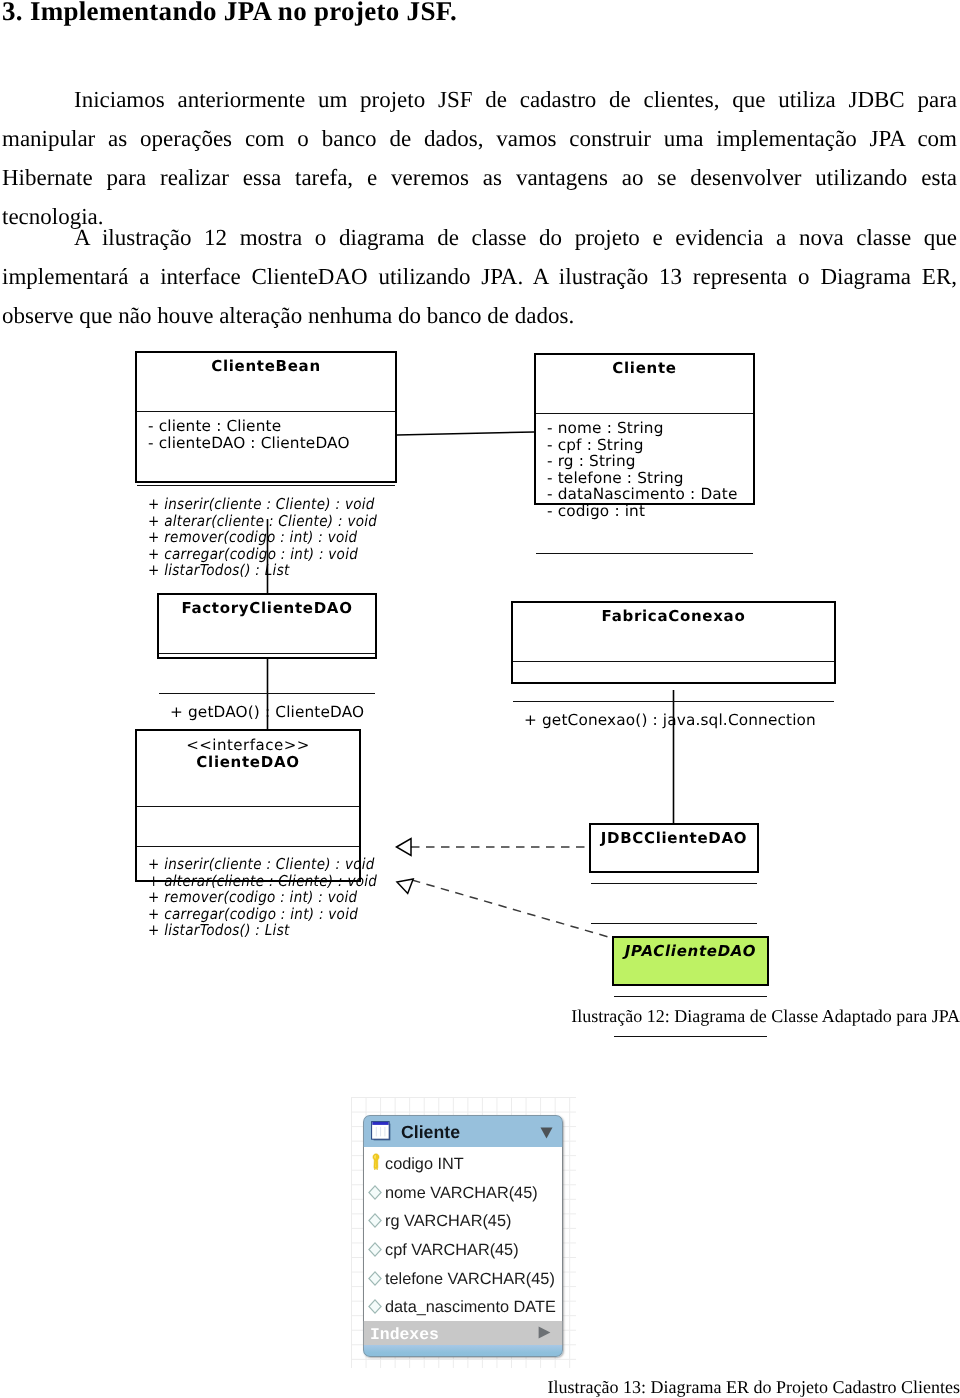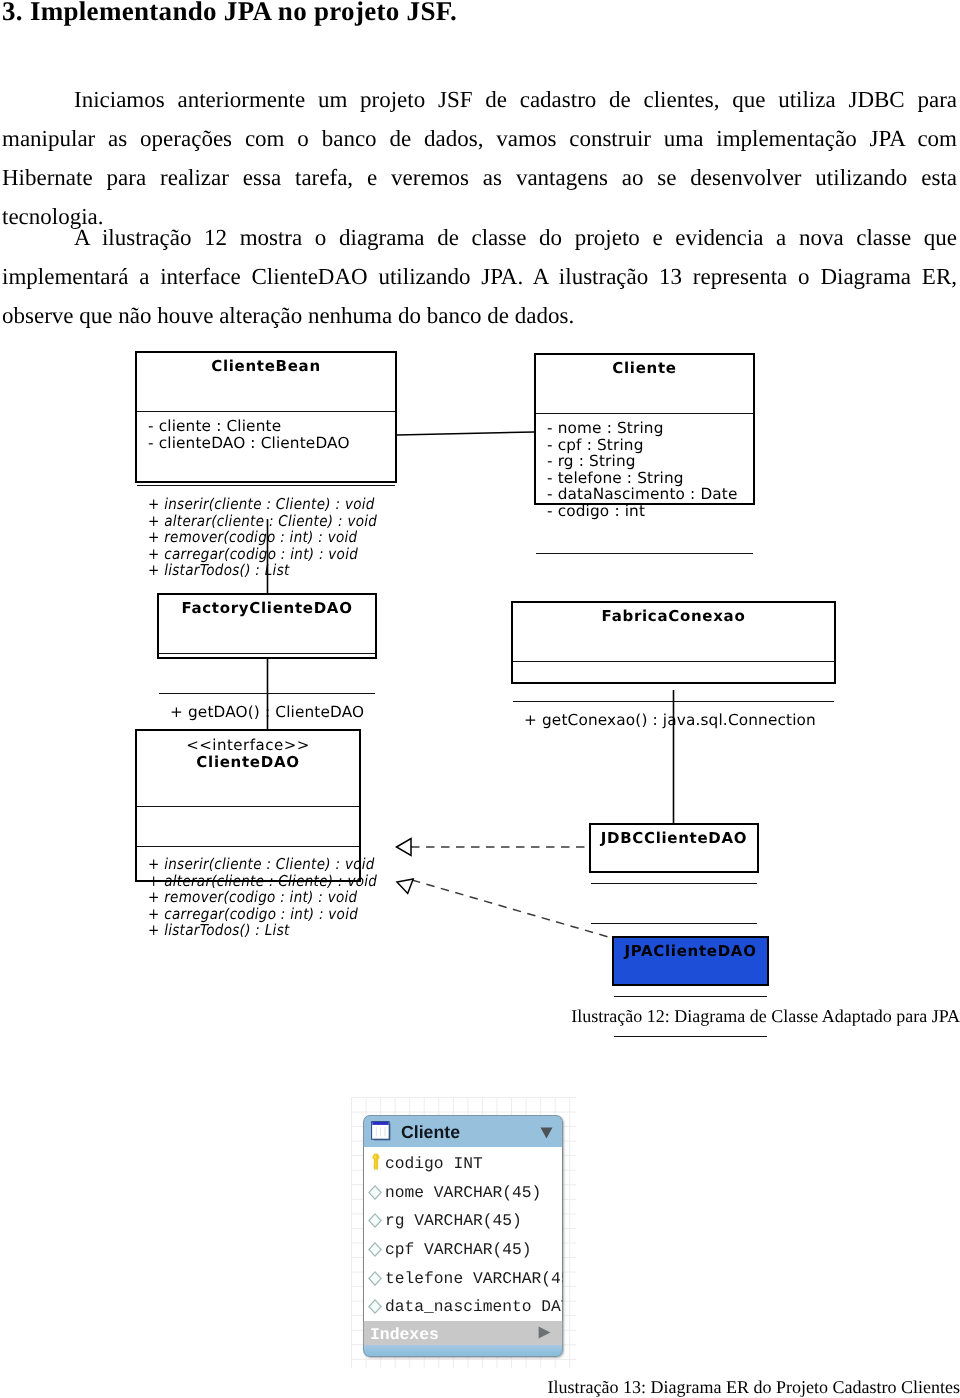--- a/index.html
+++ b/index.html
@@ -28,21 +28,21 @@
   .cname.iface{padding:5px 0 3px 0;line-height:17px;}
   .stereo{text-align:center;font-size:15px;letter-spacing:0.5px;line-height:18px;
           font-weight:normal;}
   .sep{border-top:1.5px solid #111;margin-top:32px;}
   .comp{padding:6px 5px 2px 11px;font-size:15.3px;line-height:16.5px;letter-spacing:0.15px;}
   .comp.mth{padding-top:10px;padding-bottom:6px;}
   .cbox.iface-box .comp.mth{padding-top:9px;}
   .comp.empty{height:7px;padding:0;}
   .m{font-style:italic;white-space:nowrap;font-family:"DejaVu Sans Condensed","DejaVu Sans",sans-serif;font-size:15px;letter-spacing:0.3px;}
   .a{white-space:nowrap;}
-  .cbox.hl{background:#1d4ed8;}
+  .cbox.hl{background:#bef264;font-style:italic;}
 
   
   .er{position:absolute;left:0;top:1090px;width:960px;height:290px;
       font-family:"Liberation Sans", sans-serif;}
   .er-grid{position:absolute;left:351px;top:6.5px;width:225px;height:271px;
            background-image:
              linear-gradient(to right, #ececec 1px, transparent 1px),
              linear-gradient(to bottom, #ececec 1px, transparent 1px);
            background-size:14.55px 14.55px;background-position:0 0;}
   .er-table{position:absolute;left:363px;top:25px;width:200px;height:242px;
@@ -50,21 +50,21 @@
             box-shadow:1px 1px 2px rgba(80,80,80,0.45);}
   .er-table::after{content:"";position:absolute;left:0;top:0;right:0;bottom:0;
                    border:1px solid rgba(115,124,131,0.62);border-radius:7px;pointer-events:none;}
   .er-head{position:relative;height:32px;background:#97c0dc;box-sizing:border-box;}
   .ic-table{position:absolute;left:7.5px;top:5.5px;line-height:0;}
   .er-title{position:absolute;left:38px;top:7px;font-size:17.7px;font-weight:bold;
             color:#10161c;line-height:21px;}
   .ic-caret{position:absolute;right:10.5px;top:11.5px;line-height:0;}
   .er-body{background:#ffffff;height:174px;box-sizing:border-box;
            border-left:1px solid #9a9a9a;border-right:1px solid #9a9a9a;}
-  .er-row{position:relative;height:28.7px;font-family:Liberation Mono, monospace;}
+  .er-row{position:relative;height:28.7px;}
   .ic-key{position:absolute;left:6.6px;top:6px;line-height:0;}
   .ic-dia{position:absolute;left:4px;top:9px;line-height:0;}
   .er-col{position:absolute;left:21px;top:7px;font-size:16.3px;color:#1b1b1b;line-height:20px;
           white-space:nowrap;}
   .er-indexes{position:relative;height:24px;background:#c8c8c8;box-sizing:border-box;font-family:Liberation Mono, monospace;}
   .er-idx-label{position:absolute;left:7px;top:4px;font-size:16.4px;font-weight:bold;color:#ffffff;
                 line-height:19px;}
   .ic-caret-r{position:absolute;right:12px;top:4.5px;line-height:0;}
   .er-foot{height:12px;background:linear-gradient(to bottom,#a8c8e6 0%,#8fc0dc 60%,#8bbdda 100%);}
 </style>

